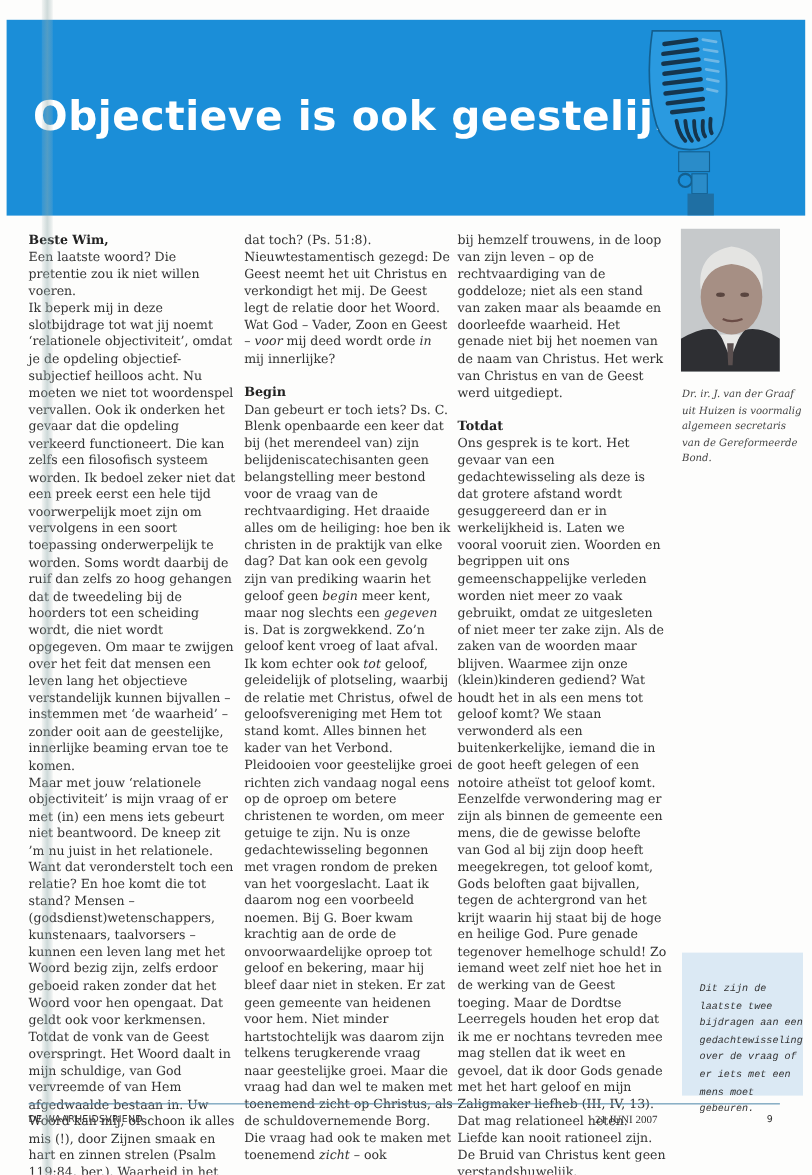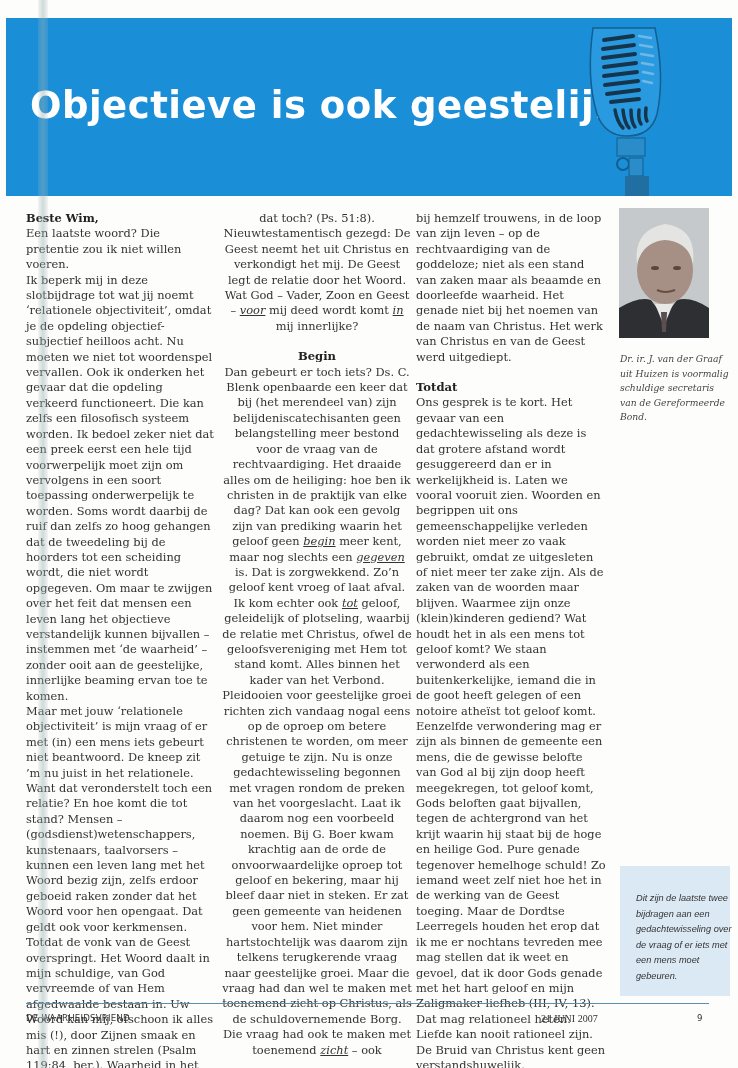--- a/index.html
+++ b/index.html
@@ -21,42 +21,42 @@
     font-family: "DejaVu Sans", sans-serif; font-size: 37px; font-weight: bold;
     color: #ffffff; letter-spacing: 0.5px; white-space: nowrap;
   }
   .mic { position: absolute; left: 565px; top: 0; width: 110px; height: 178px; }
   .col {
     position: absolute; top: 211px; width: 190px;
     font-size: 11.4px; line-height: 15.4px; color: #333;
   }
   .col p { margin: 0; }
   .col1 { left: 26px; }
-  .col2 { left: 222px; text-align: center; }
+  .col2 { left: 222px; }
   .col3 { left: 416px; }
   .col h3 {
     margin: 15px 0 0 0; font-size: 11.6px; line-height: 15.4px; font-weight: bold; color: #222;
   }
   .salutation { font-weight: bold; color: #222; }
-  i { font-style: italic; text-decoration: underline; }
+  i { font-style: italic; }
   .photo {
     position: absolute; left: 619px; top: 208px; width: 90px; height: 130px;
     background: #bfc3c5; overflow: hidden;
   }
   .photo-caption {
     position: absolute; left: 620px; top: 352px; width: 110px;
     font-family: "DejaVu Serif", serif; font-style: italic; font-size: 9.2px; line-height: 14.6px; color: #444;
   }
   .sidebox {
     position: absolute; left: 620px; top: 866px; width: 110px; height: 130px;
     background: #dbe9f4;
   }
   .sidebox-text {
     position: absolute; left: 636px; top: 891px; width: 100px;
-    font-family: Liberation Sans, sans-serif; font-style: italic; font-size: 9.2px; line-height: 15.6px; color: #333;
+    font-family: Liberation Mono, monospace; font-style: italic; font-size: 9.2px; line-height: 15.6px; color: #333;
   }
   .footer-rule {
     position: absolute; left: 26px; top: 1003px; width: 683px; height: 1px; background: #5a8fb0;
   }
   .footer-left {
     position: absolute; left: 26px; top: 1013px;
     font-family: "DejaVu Sans", sans-serif; font-size: 8.6px; color: #333; letter-spacing: 0.2px;
   }
   .footer-date {
     position: absolute; left: 541px; top: 1013px;
@@ -113,21 +113,21 @@
 <div class="col col1">
   <p class="salutation">Beste Wim,</p>
   <p>Een laatste woord? Die pretentie zou ik niet willen voeren.</p>
   <p>Ik beperk mij in deze slotbijdrage tot wat jij noemt ‘relationele objectiviteit’, omdat je de opdeling objectief-subjectief heilloos acht. Nu moeten we niet tot woordenspel vervallen. Ook ik onderken het gevaar dat die opdeling verkeerd functioneert. Die kan zelfs een filosofisch systeem worden. Ik bedoel zeker niet dat een preek eerst een hele tijd voorwerpelijk moet zijn om vervolgens in een soort toepassing onderwerpelijk te worden. Soms wordt daarbij de ruif dan zelfs zo hoog gehangen dat de tweedeling bij de hoorders tot een scheiding wordt, die niet wordt opgegeven. Om maar te zwijgen over het feit dat mensen een leven lang het objectieve verstandelijk kunnen bijvallen – instemmen met ‘de waarheid’ – zonder ooit aan de geestelijke, innerlijke beaming ervan toe te komen.</p>
   <p>Maar met jouw ‘relationele objectiviteit’ is mijn vraag of er met (in) een mens iets gebeurt niet beantwoord. De kneep zit ’m nu juist in het relationele. Want dat veronderstelt toch een relatie? En hoe komt die tot stand? Mensen – (godsdienst)wetenschappers, kunstenaars, taalvorsers – kunnen een leven lang met het Woord bezig zijn, zelfs erdoor geboeid raken zonder dat het Woord voor hen opengaat. Dat geldt ook voor kerkmensen. Totdat de vonk van de Geest overspringt. Het Woord daalt in mijn schuldige, van God vervreemde of van Hem afgedwaalde bestaan in. Uw Woord kan mij, ofschoon ik alles mis (!), door Zijnen smaak en hart en zinnen strelen (Psalm 119:84, ber.). Waarheid in het binnenste, heet</p>
 </div>
 
 <div class="col col2">
   <p>
     <span>dat toch? (Ps. 51:8).</span><br>
-    <span>Nieuwtestamentisch gezegd: De Geest neemt het uit Christus en verkondigt het mij. De Geest legt de relatie door het Woord. Wat God – Vader, Zoon en Geest – </span><i>voor</i><span> mij deed wordt komt </span><i>in</i><span> mij innerlijke?</span>
+    <span>Nieuwtestamentisch gezegd: De Geest neemt het uit Christus en verkondigt het mij. De Geest legt de relatie door het Woord. Wat God – Vader, Zoon en Geest – </span><i>voor</i><span> mij deed wordt orde </span><i>in</i><span> mij innerlijke?</span>
   </p>
   <h3>Begin</h3>
   <p>
     <span>Dan gebeurt er toch iets? Ds. C. Blenk openbaarde een keer dat bij (het merendeel van) zijn belijdeniscatechisanten geen belangstelling meer bestond voor de vraag van de rechtvaardiging. Het draaide alles om de heiliging: hoe ben ik christen in de praktijk van elke dag? Dat kan ook een gevolg zijn van prediking waarin het geloof geen </span><i>begin</i><span> meer kent, maar nog slechts een </span><i>gegeven</i><span> is. Dat is zorgwekkend. Zo’n geloof kent vroeg of laat afval. Ik kom echter ook </span><i>tot</i><span> geloof, geleidelijk of plotseling, waarbij de relatie met Christus, ofwel de geloofsvereniging met Hem tot stand komt. Alles binnen het kader van het Verbond. Pleidooien voor geestelijke groei richten zich vandaag nogal eens op de oproep om betere christenen te worden, om meer getuige te zijn. Nu is onze gedachtewisseling begonnen met vragen rondom de preken van het voorgeslacht. Laat ik daarom nog een voorbeeld noemen. Bij G. Boer kwam krachtig aan de orde de onvoorwaardelijke oproep tot geloof en bekering, maar hij bleef daar niet in steken. Er zat geen gemeente van heidenen voor hem. Niet minder hartstochtelijk was daarom zijn telkens terugkerende vraag naar geestelijke groei. Maar die vraag had dan wel te maken met toenemend zicht op Christus, als de schuldoverne­mende Borg. Die vraag had ook te maken met toenemend </span><i>zicht</i><span> – ook</span>
   </p>
 </div>
 
 <div class="col col3">
   <p>bij hemzelf trouwens, in de loop van zijn leven – op de rechtvaardiging van de goddeloze; niet als een stand van zaken maar als beaamde en doorleefde waarheid. Het genade niet bij het noemen van de naam van Christus. Het werk van Christus en van de Geest werd uitgediept.</p>
   <h3>Totdat</h3>
@@ -141,21 +141,21 @@
     <path d="M0 130 L0 100 Q20 88 32 92 L45 110 L58 92 Q72 88 90 100 L90 130 Z" fill="#2e2f33"></path>
     <path d="M36 96 L45 118 L54 96 Z" fill="#e8e8e6"></path>
     <path d="M42 104 L48 104 L47 124 L43 124 Z" fill="#5a4f4f"></path>
     <ellipse cx="46" cy="62" rx="28" ry="34" fill="#a68f84"></ellipse>
     <path d="M18 56 Q14 22 46 16 Q78 20 74 56 Q70 34 46 32 Q24 34 18 56 Z" fill="#e4e4e2"></path>
     <ellipse cx="36" cy="60" rx="4" ry="2" fill="#5a4640"></ellipse>
     <ellipse cx="58" cy="60" rx="4" ry="2" fill="#5a4640"></ellipse>
     <path d="M38 82 Q46 86 56 82" stroke="#6a4c46" stroke-width="2" fill="none"></path>
   </svg>
 </div>
-<div class="photo-caption">Dr. ir. J. van der Graaf uit Huizen is voormalig schuldige secretaris van de Gereformeerde Bond.</div>
+<div class="photo-caption">Dr. ir. J. van der Graaf uit Huizen is voormalig algemeen secretaris van de Gereformeerde Bond.</div>
 
 <div class="sidebox"></div>
 <div class="sidebox-text">Dit zijn de laatste twee bijdragen aan een gedachtewisseling over de vraag of er iets met een mens moet gebeuren.</div>
 
 <div class="footer-rule"></div>
 <div class="footer-left">DE WAARHEIDSVRIEND</div>
 <div class="footer-date">21 JUNI 2007</div>
 <div class="footer-page">9</div>
 
 </body></html>

